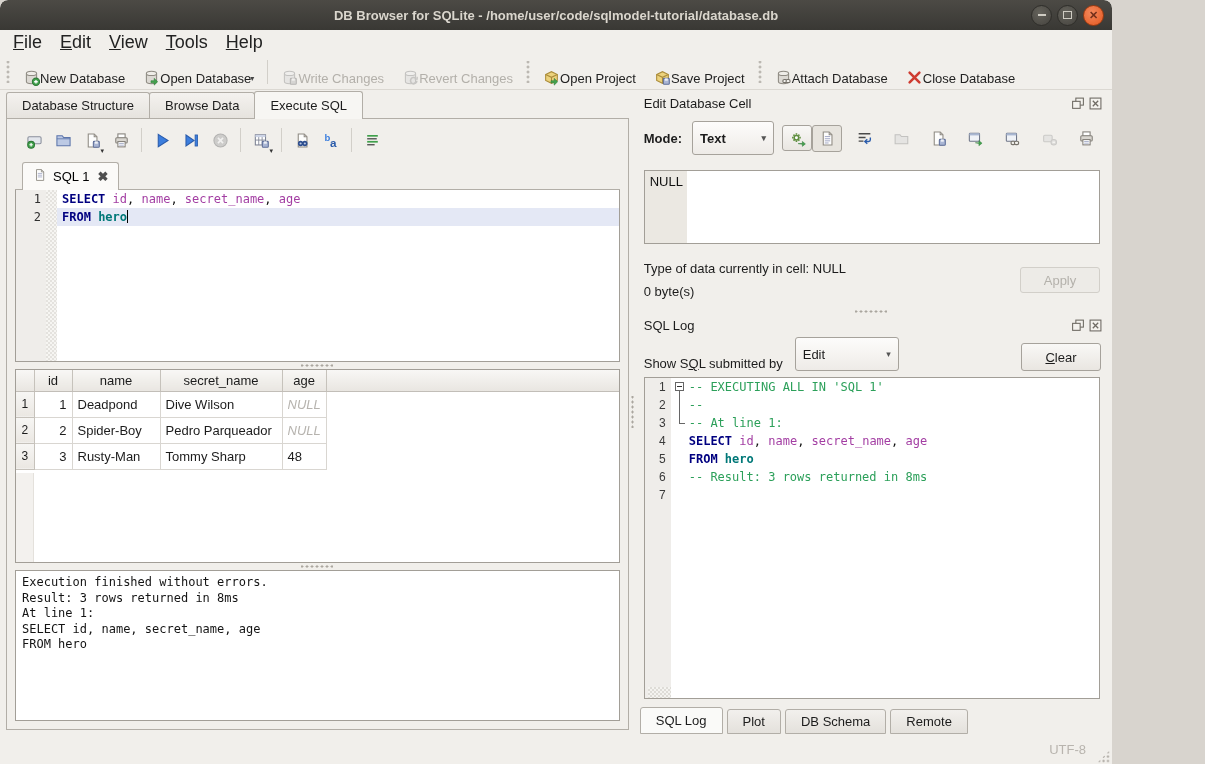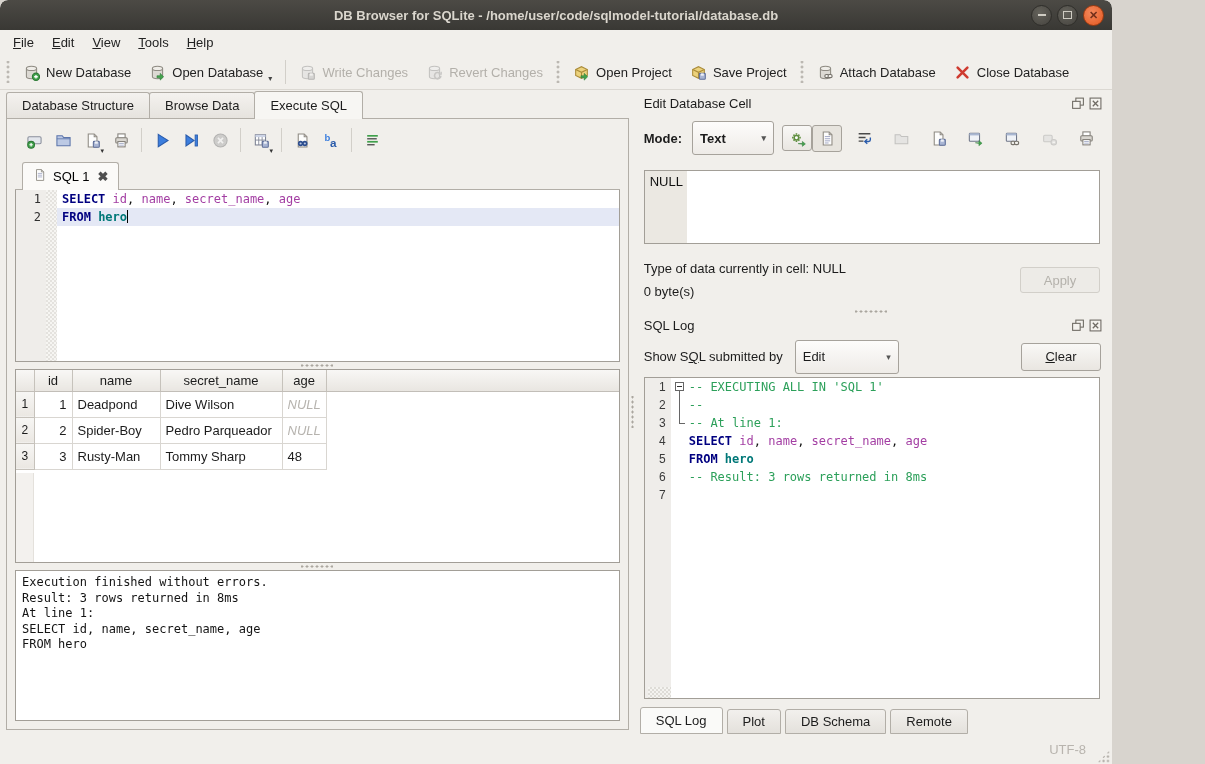--- a/index.html
+++ b/index.html
@@ -12,25 +12,25 @@
   .titlebar{height:30px;background:linear-gradient(#4c4a45,#393834);display:flex;align-items:center;position:relative;border-radius:8px 8px 0 0;}
   .title{position:absolute;left:0;right:0;text-align:center;font-size:13px;font-weight:bold;color:#dad6cd;}
   .winbtns{margin-left:auto;display:flex;gap:5px;padding-right:8px;z-index:2;}
   .wbtn{width:19px;height:19px;border-radius:50%;display:flex;align-items:center;justify-content:center;}
   .wbtn.mm{background:radial-gradient(circle at 40% 35%,#64625b,#45433e);border:1px solid #2f2e2a;}
   .wbtn .bar{width:8px;height:2px;background:#cfccc3;}
   .wbtn .box{width:7px;height:6px;border:1.5px solid #cfccc3;}
   .wbtn.cl{background:radial-gradient(circle at 40% 35%,#f4895d,#e3571f);border:1px solid #9c3a10;color:#73301b;font-size:11px;font-weight:bold;line-height:1;}
   
   .menubar{height:25px;display:flex;align-items:center;padding-left:4px;background:var(--bg);}
-  .mitem{padding:3px 9px;font-size:13px;color:#222;}
+  .mitem{padding:3px 9px;font-size:18px;color:#222;}
   .mitem u{text-decoration-thickness:1px;}
   
   .toolbar{height:34px;display:flex;align-items:center;padding-left:2px;border-bottom:1px solid #dbd8d2;}
-  .tbtn{display:flex;align-items:center;gap:6px;padding:0 9px;height:28px;font-size:13px;color:#222;}
+  .tbtn{display:flex;align-items:flex-end;gap:0;padding:0 9px;height:28px;font-size:13px;color:#222;}
   .tbtn.disabled{color:var(--dis);}
   .tbtn.disabled svg{filter:grayscale(1) opacity(.45);}
   .ticon{display:flex;}
   .tcaret{font-size:8px;color:#444;align-self:flex-end;padding-bottom:3px;margin-left:-1px;}
   .tgrip,.dots-h,.dots-v{background-image:radial-gradient(circle,#aaa69f 1px,transparent 1.35px);background-size:5px 5px;background-position:center;}
   .tgrip{width:6px;height:22px;margin:0 3px;}
   .tsep{width:1px;height:24px;background:#d2cfc9;margin:0 4px;}
   
   .workspace{height:644px;display:flex;}
   .left{width:700px;display:flex;flex-direction:column;}
@@ -94,21 +94,21 @@
   .celltools{margin-left:auto;display:flex;gap:7px;margin-right:3px;}
   .itool{width:28px;height:25px;display:flex;align-items:center;justify-content:center;border:1px solid transparent;border-radius:3px;}
   .itool.active{background:#e7e4de;border-color:#a6a29b;}
   .itool.disabled svg{filter:grayscale(1) opacity(.45);}
   .cellview{height:72px;margin:18px 4px 0 6px;border:1px solid var(--bdd);background:#fff;position:relative;}
   .cellnull{position:absolute;left:0;top:0;bottom:0;width:42px;background:#ebe8e2;font-size:13px;color:#111;padding:3px 0 0 5px;box-sizing:border-box;}
   .inforow{margin:13px 4px 0 6px;display:flex;}
   .infotext div{font-size:13px;line-height:23px;color:#1c1c1c;}
   .applybtn{margin-left:auto;align-self:center;width:80px;height:26px;background:#edebe7;border:1px solid #d2cfc9;border-radius:3px;color:#b4b1ab;font-size:13px;font-family:"Liberation Sans",sans-serif;}
   .right-split{height:9px;margin-top:4px;}
-  .showrow{height:29px;margin-top:8px;display:flex;align-items:center;padding-left:6px;}
+  .showrow{height:29px;margin-top:8px;display:flex;align-items:flex-end;padding-left:6px;}
   .combo.user{width:104px;height:28px;margin-left:12px;}
   .clearbtn{margin-left:auto;margin-right:3px;width:80px;height:28px;background:linear-gradient(#f9f8f6,#e9e6e1);border:1px solid #a6a29b;border-radius:3px;font-size:13px;color:#1c1c1c;font-family:"Liberation Sans",sans-serif;}
   
   .logbox{flex:1;margin:6px 4px 0 6px;border:1px solid var(--bdd);background:#fff;position:relative;overflow:hidden;}
   .logbox::before{content:'';position:absolute;left:0;top:0;bottom:0;width:26px;background:#efedea;}
   .logbox .lnum{width:26px;font-family:"Liberation Sans",sans-serif;font-size:12px;color:#3a3a3a;}
   .logbox .cfold{width:16px;}
   .logbox .ctext{padding-left:2px;}
   .fbox{position:absolute;left:4px;top:4px;width:9px;height:9px;border:1px solid #666;background:#fff;box-sizing:border-box;}
   .fbox::after{content:'';position:absolute;left:1px;right:1px;top:3px;height:1px;background:#333;}

